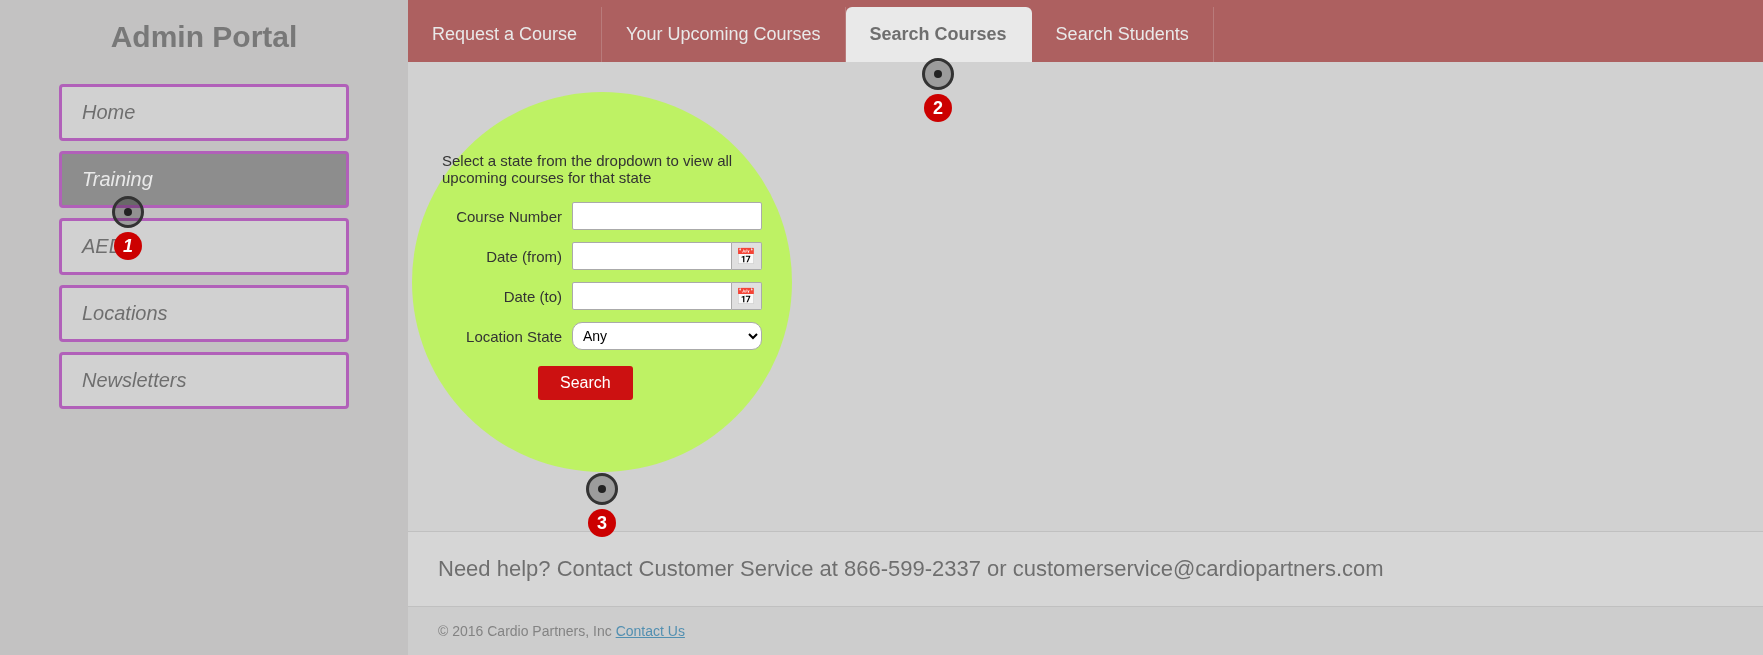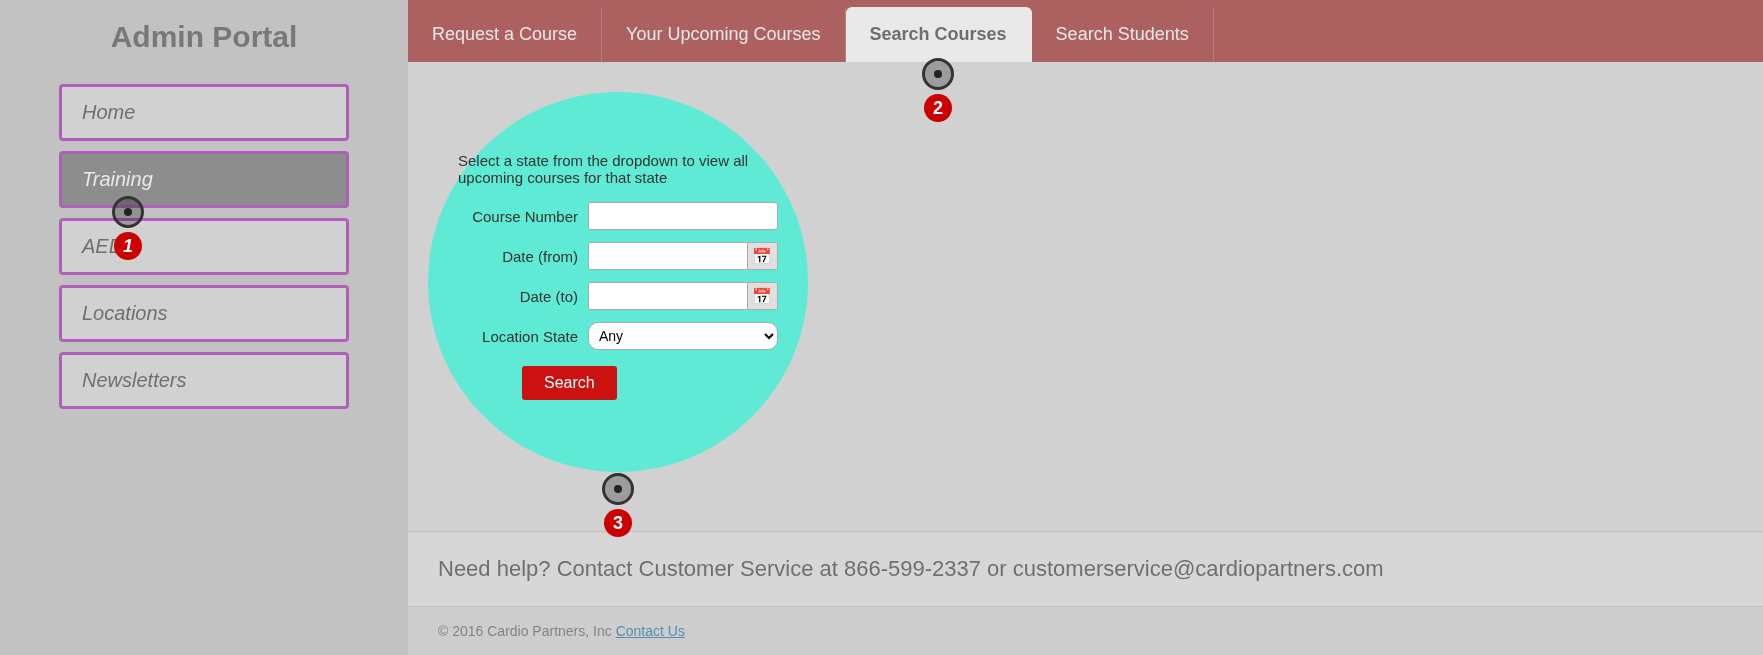--- a/index.html
+++ b/index.html
@@ -97,24 +97,24 @@
       background: #d8d8d8;
       padding: 30px;
       position: relative;
     }
 
     
     .spotlight {
       position: absolute;
       width: 380px;
       height: 380px;
-      background: #5eead4;
+      background: #bef264;
       border-radius: 50%;
       top: 30px;
-      left: 20px;
+      left: 4px;
       display: flex;
       flex-direction: column;
       align-items: center;
       justify-content: center;
       z-index: 2;
       box-shadow: 0 0 0 2000px rgba(200,200,200,0.4);
       overflow: visible;
     }
 
     
@@ -189,21 +189,21 @@
       cursor: pointer;
     }
     .search-btn {
       background: #cc1111;
       color: #fff;
       border: none;
       border-radius: 3px;
       padding: 8px 22px;
       font-size: 16px;
       cursor: pointer;
-      margin-left: 64px;
+      margin-left: 96px;
       margin-top: 4px;
     }
 
     
     .annotation {
       position: absolute;
       display: flex;
       flex-direction: column;
       align-items: center;
       z-index: 10;

